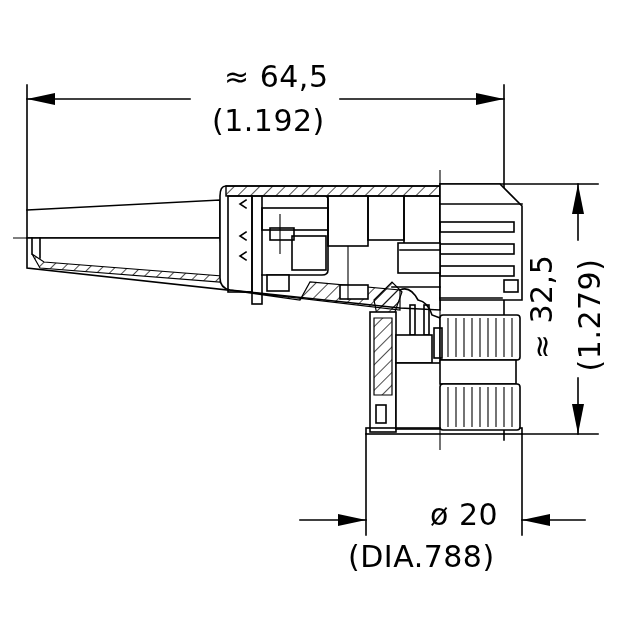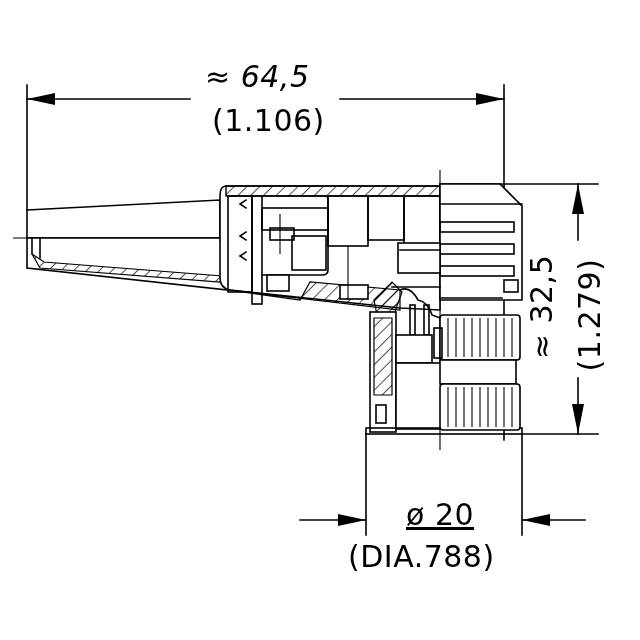--- a/index.html
+++ b/index.html
@@ -134,20 +134,20 @@
     <line class="thin" x1="472" y1="387" x2="472" y2="427"></line>
     <line class="thin" x1="480" y1="387" x2="480" y2="427"></line>
     <line class="thin" x1="488" y1="387" x2="488" y2="427"></line>
     <line class="thin" x1="496" y1="387" x2="496" y2="427"></line>
     <line class="thin" x1="504" y1="387" x2="504" y2="427"></line>
     <line class="thin" x1="512" y1="387" x2="512" y2="427"></line>
   </g>
   <rect class="ln" x="434" y="328" width="8" height="30"></rect>
 </svg>
 
-<div class="lbl" style="left:205px; top:62px;font-style:italic;">≈ 64,5</div>
-<div class="lbl" style="left:212px; top:106px;">(1.106)</div>
+<div class="lbl" style="left:224px; top:62px;">≈ 64,5</div>
+<div class="lbl" style="left:212px; top:106px;">(1.192)</div>
 
 <div class="lbl" style="left:490px; top:292px; transform: rotate(-90deg); transform-origin: center;">≈ 32,5</div>
 <div class="lbl" style="left:534px; top:300px; transform: rotate(-90deg); transform-origin: center;">(1.279)</div>
 
-<div class="lbl" style="left:406px; top:500px;text-decoration:underline;">ø 20</div>
+<div class="lbl" style="left:430px; top:500px;">ø 20</div>
 <div class="lbl" style="left:348px; top:542px;">(DIA.788)</div>
 
 </body></html>

